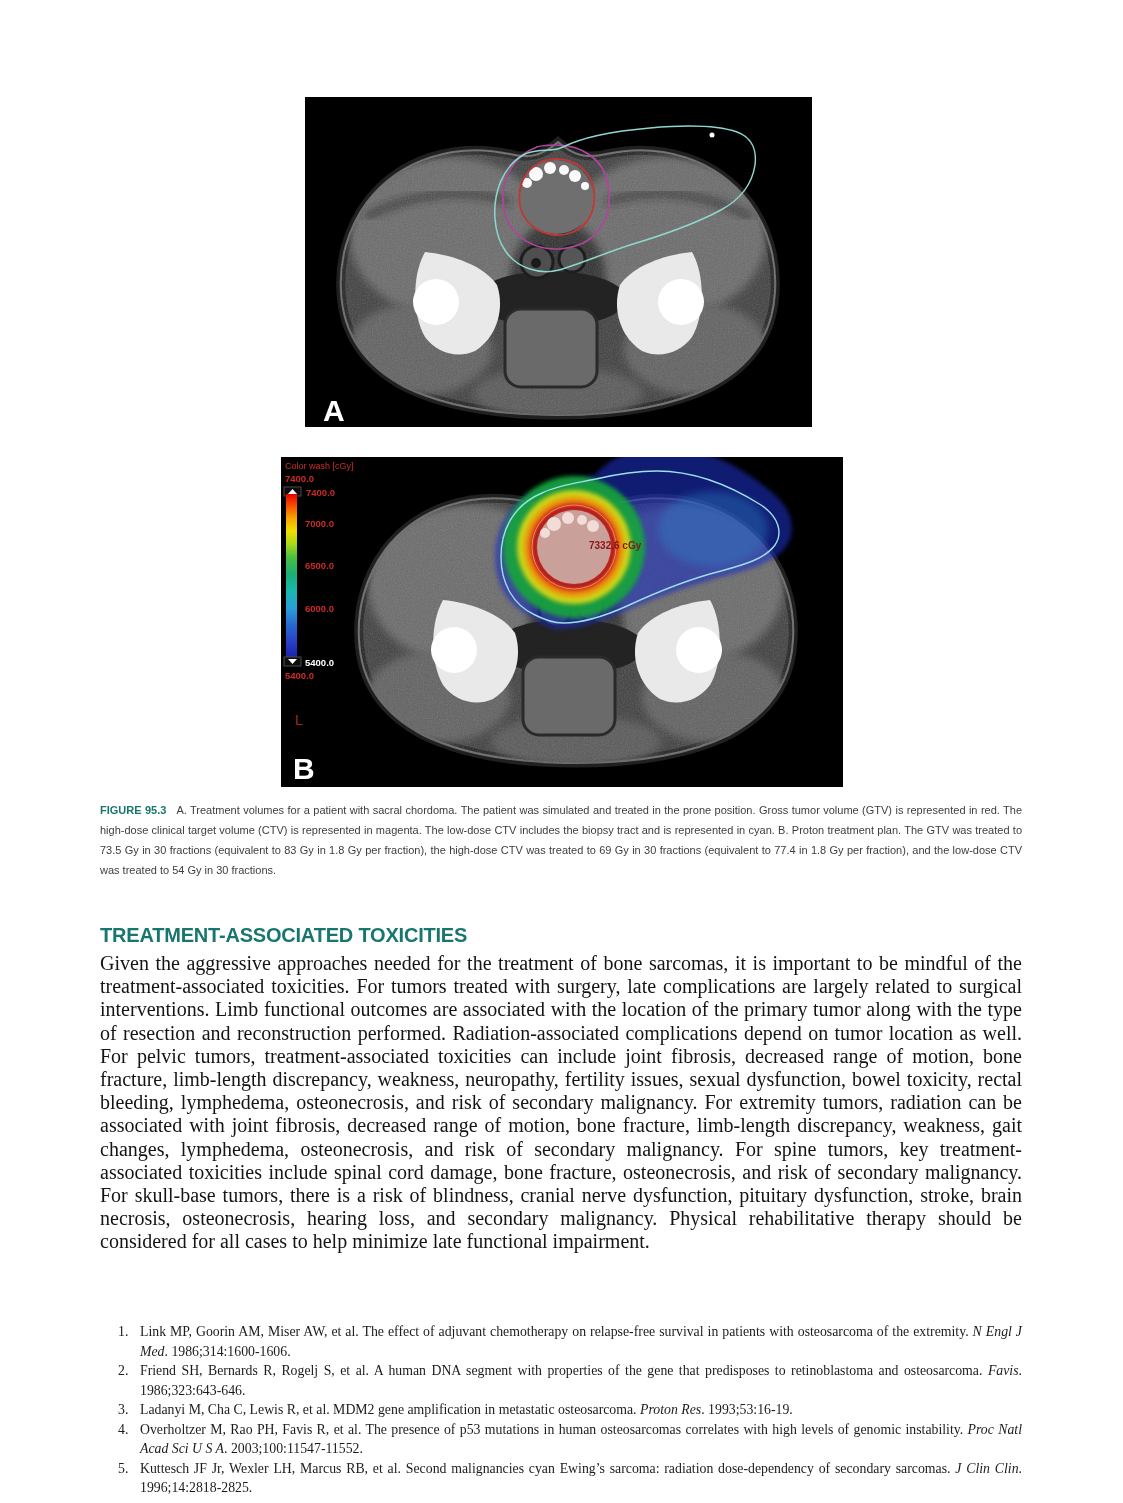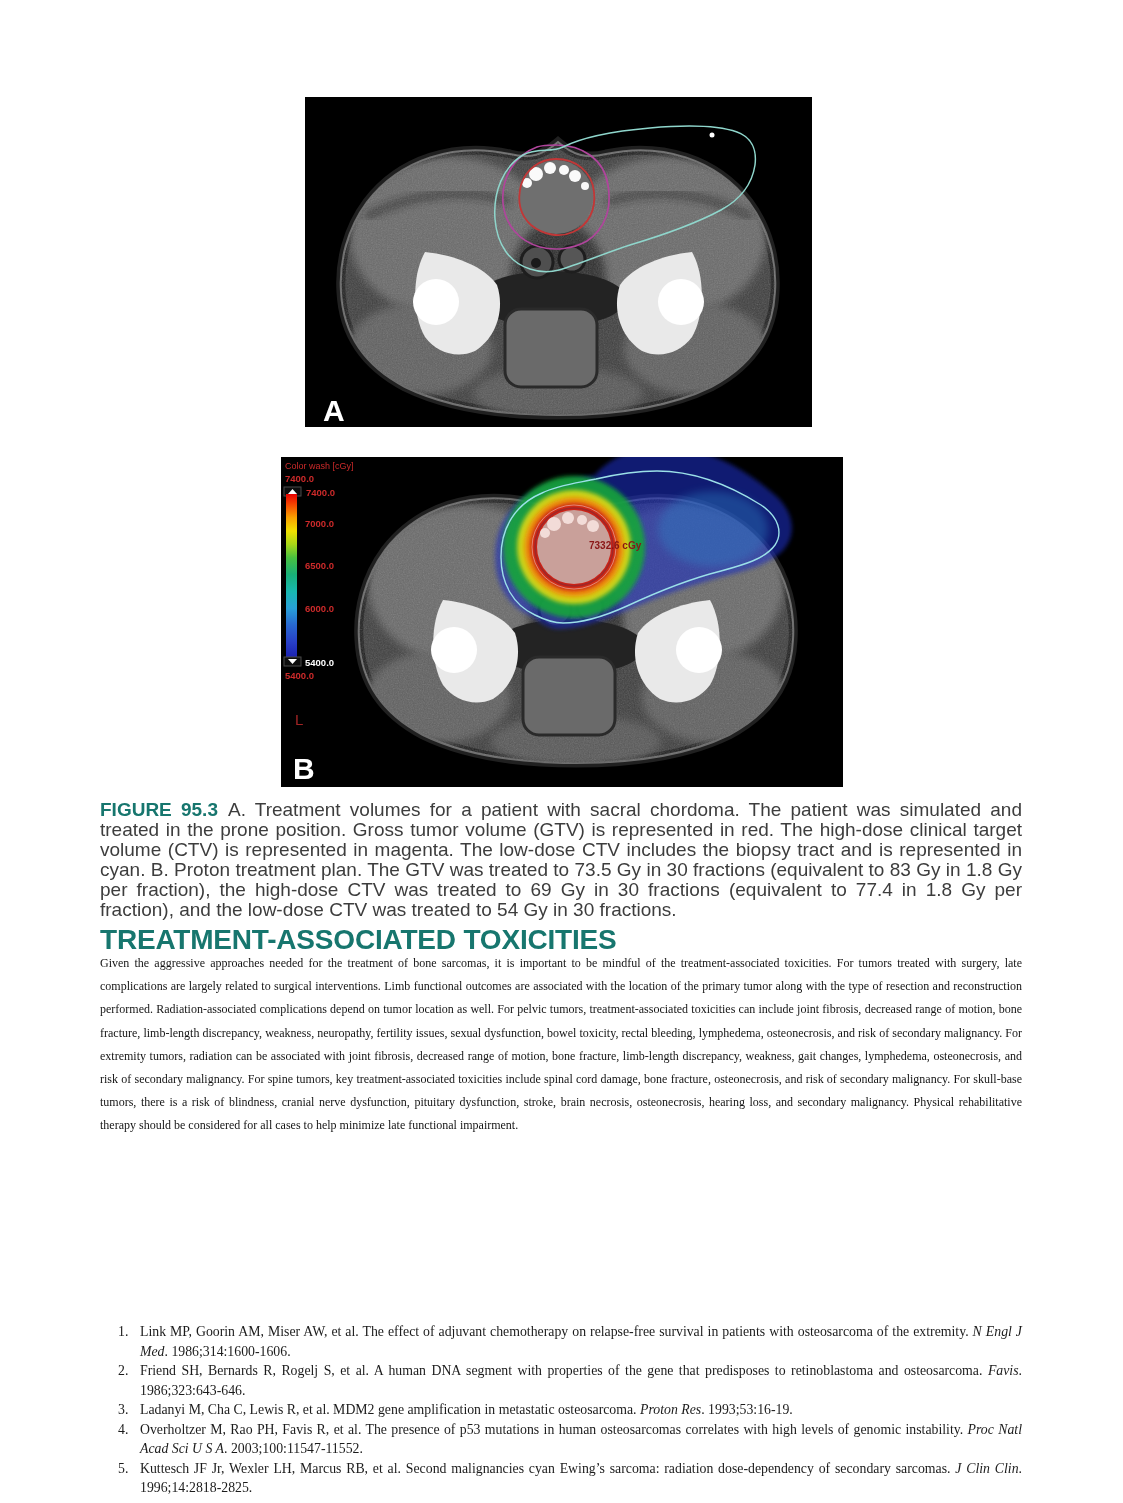--- a/index.html
+++ b/index.html
@@ -8,37 +8,37 @@
     width:1123px;height:1503px;
     background:#ffffff;
     font-family:"Liberation Serif", serif;
     overflow:hidden;
   }
   .panel{position:absolute;display:block;}
   .panel svg{display:block;}
   .caption{
     position:absolute;left:100px;top:800px;width:922px;
     font-family:"Liberation Sans", sans-serif;
-    font-size:19px;line-height:20px;color:#3d3d3d;
+    font-size:11px;line-height:20px;color:#3d3d3d;
     text-align:justify;margin:0;
   }
   .fig-label{
     color:#17766e;font-weight:bold;margin-right:10px;
   }
   .sec-heading{
     position:absolute;left:100px;width:922px;
     font-family:"Liberation Sans", sans-serif;
-    font-size:28px;font-weight:bold;color:#17766e;
+    font-size:20px;font-weight:bold;color:#17766e;
     letter-spacing:-0.2px;margin:0;
   }
   .h-tox{top:924px;}
   .h-ref{top:1293px;}
   .body-text{
     position:absolute;left:100px;top:952px;width:922px;
-    font-size:12px;line-height:23.2px;color:#141414;
+    font-size:20px;line-height:23.2px;color:#141414;
     text-align:justify;margin:0;
   }
   .ref-list{
     position:absolute;left:100px;top:1322px;width:922px;
     font-size:13.8px;line-height:19.5px;color:#1b1b1b;
   }
   .ref-item{position:relative;padding-left:40px;text-align:justify;}
   .ref-num{position:absolute;left:18px;top:0;}
   .ref-journal{font-style:italic;}
 </style>

